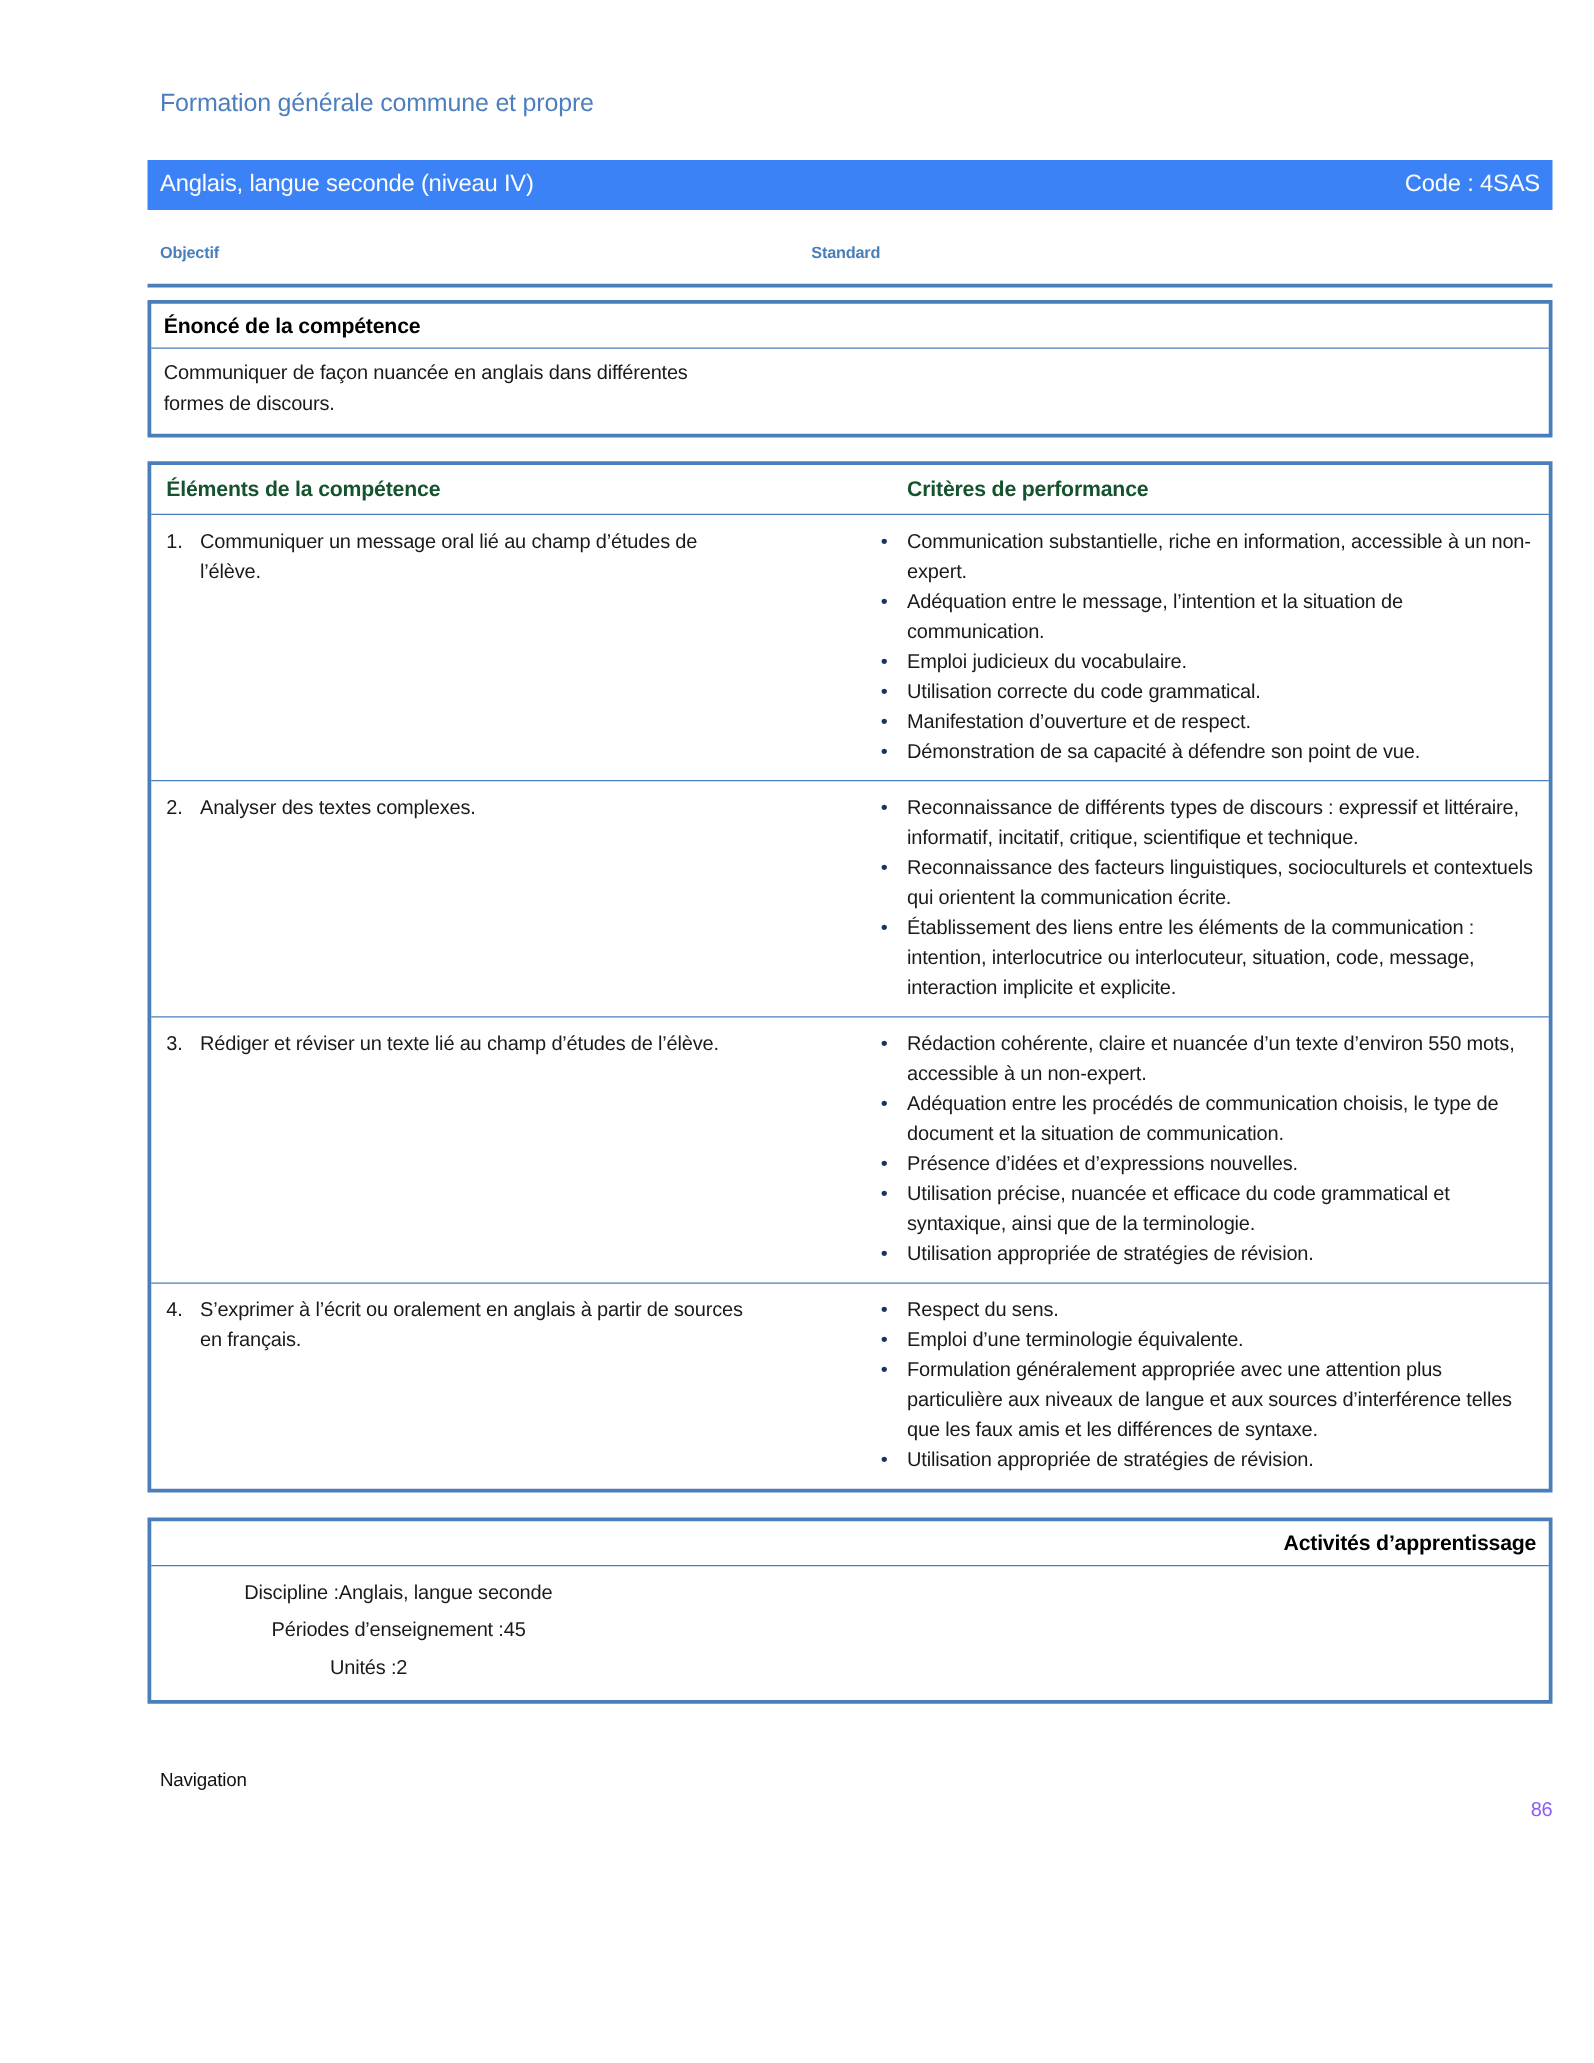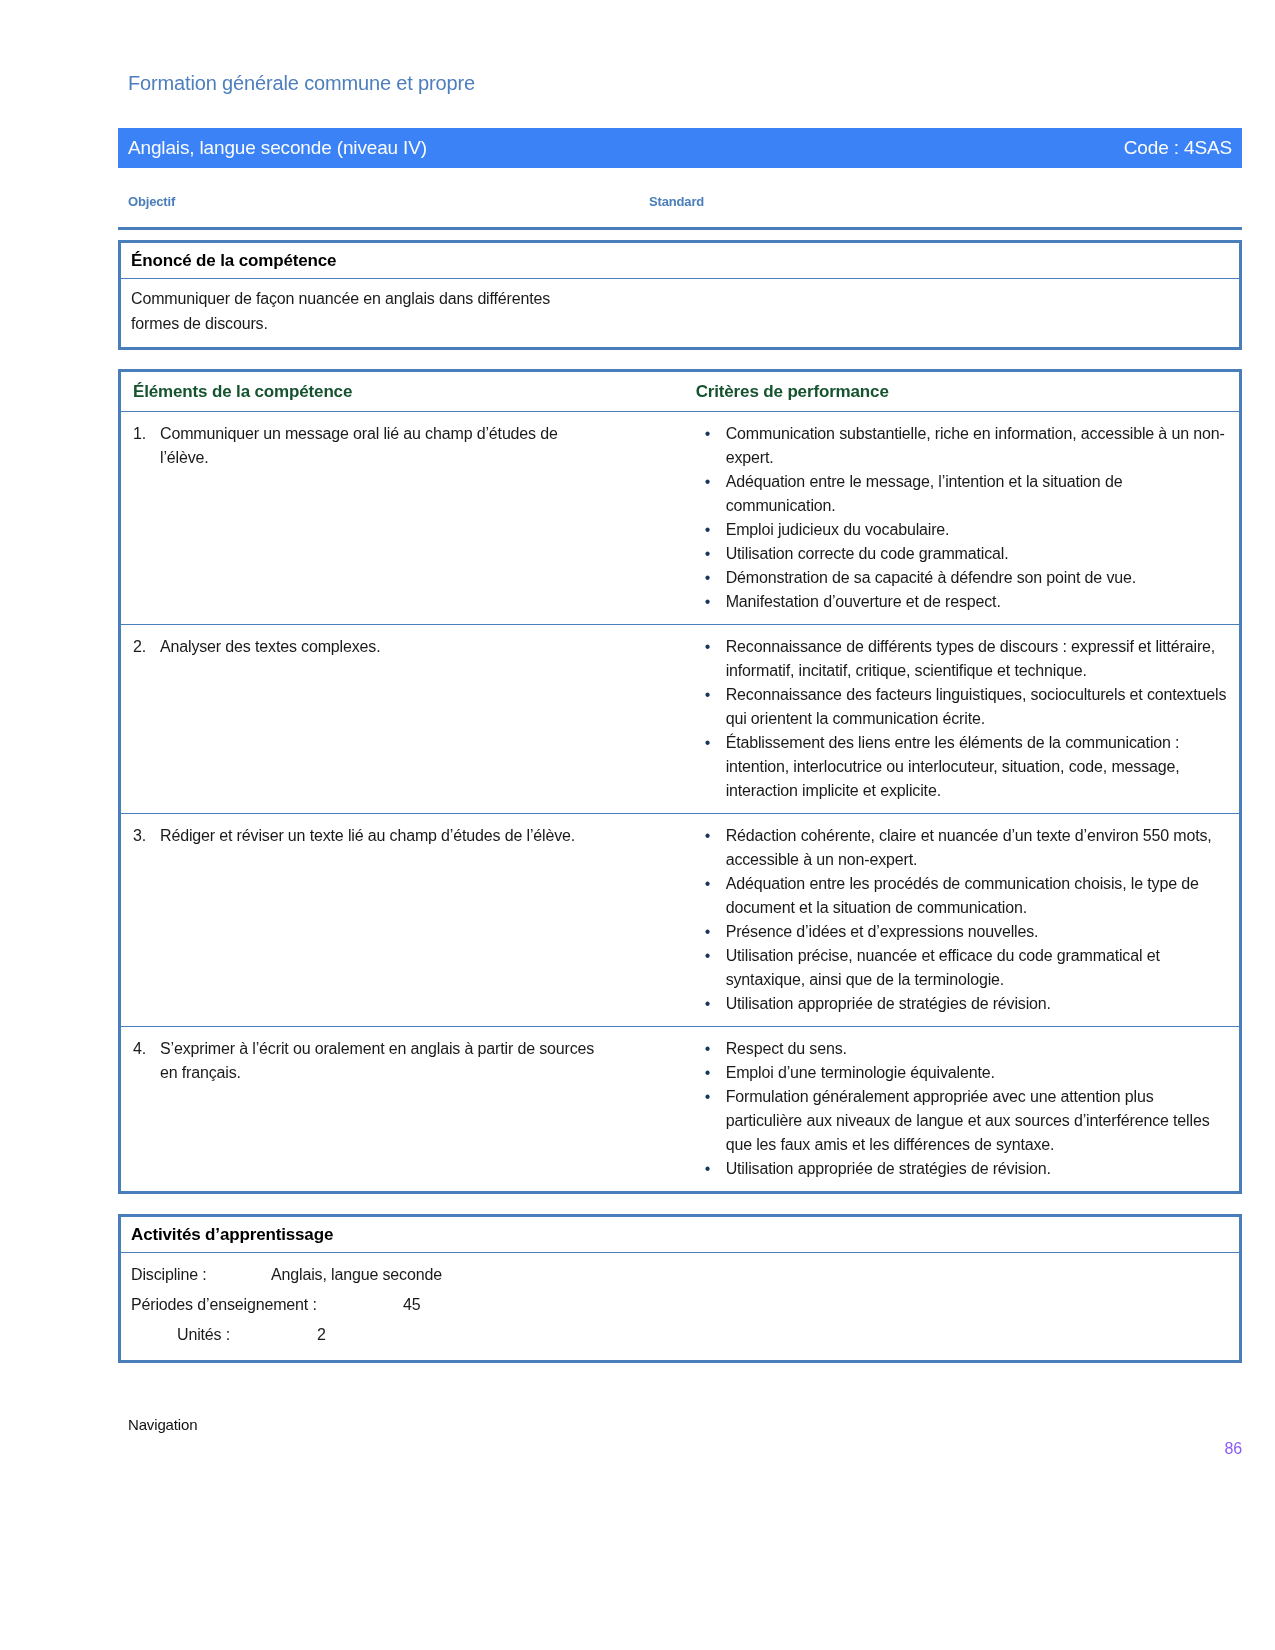--- a/index.html
+++ b/index.html
@@ -46,41 +46,41 @@
 
   .main-table{margin-top:19px;}
   .t-head{
     display:grid;grid-template-columns:51.4% 48.6%;
     border-bottom:1.5px solid #4a7ebb;
   }
   .t-head > div{
     font-size:17px;font-weight:bold;color:#14532d;
     padding:8px 10px 7px 12px;line-height:24px;
   }
-  .t-head > div:last-child{padding-left:0;}
+  .t-head > div:last-child{padding-left:0;margin-left:30px;}
   .t-row{display:grid;grid-template-columns:51.4% 48.6%;}
   .t-row + .t-row{border-top:1.5px solid #4a7ebb;}
   .el-cell{
     padding:10px 90px 10px 12px;font-size:16px;line-height:24px;
     display:flex;align-items:flex-start;
   }
   .el-cell .num{width:27px;flex-shrink:0;}
   .el-cell .el-text{flex:1;}
   .cr-cell{padding:10px 12px 10px 0;}
   .cr-cell ul{margin:0;padding:0;list-style:none;}
   .cr-cell li{
     position:relative;padding-left:30px;
     font-size:16px;line-height:24px;
   }
   .cr-cell li::before{
     content:"\2022";position:absolute;left:9px;top:0;
     color:#17365d;font-size:16px;
   }
 
-  .activites{margin-top:20px;}
+  .activites{margin-top:20px;text-align:right;}
   .activites .box-body{padding:7px 10px 10px 10px;font-size:16px;line-height:30px;}
   .act-line{display:flex;}
   .act-label{flex-shrink:0;}
   .act-line:nth-child(1) .act-label{width:140px;}
   .act-line:nth-child(2) .act-label{width:272px;}
   .act-line:nth-child(3) .act-label{width:140px;margin-left:46px;}
 
   .footer{margin-top:52px;}
   .footer .nav{margin-left:10px;font-size:15px;line-height:20px;color:#111111;}
   .footer .pagenum{text-align:right;font-size:16px;margin-top:5px;color:#8b5cf6;}
@@ -121,22 +121,22 @@
           <div class="el-cell">
             <span class="num">1.</span>
             <span class="el-text">Communiquer un message oral lié au champ d’études de l’élève.</span>
           </div>
           <div class="cr-cell">
             <ul>
               <li>Communication substantielle, riche en information, accessible à un non-expert.</li>
               <li>Adéquation entre le message, l’intention et la situation de communication.</li>
               <li>Emploi judicieux du vocabulaire.</li>
               <li>Utilisation correcte du code grammatical.</li>
+              <li>Manifestation d’ouverture et de respect.</li>
               <li>Démonstration de sa capacité à défendre son point de vue.</li>
-              <li>Manifestation d’ouverture et de respect.</li>
             </ul>
           </div>
         </div>
         <div class="t-row">
           <div class="el-cell">
             <span class="num">2.</span>
             <span class="el-text">Analyser des textes complexes.</span>
           </div>
           <div class="cr-cell">
             <ul>

